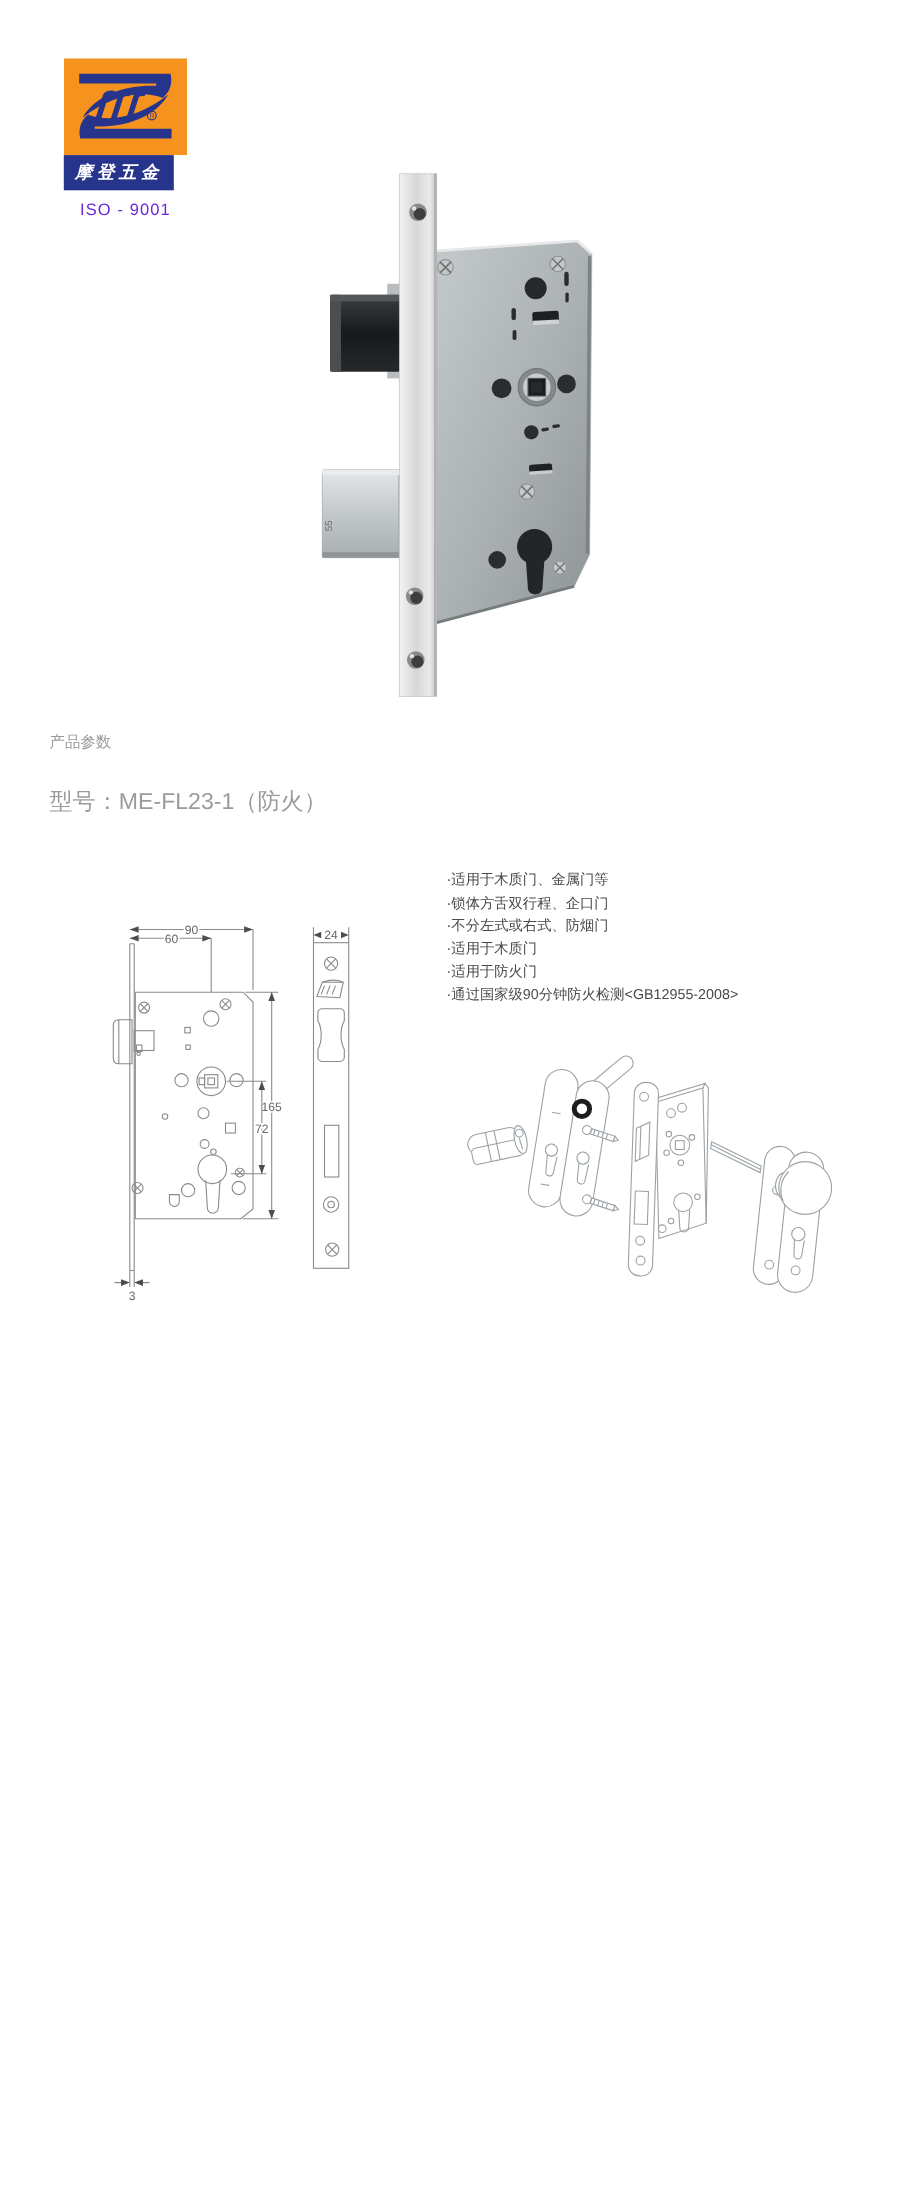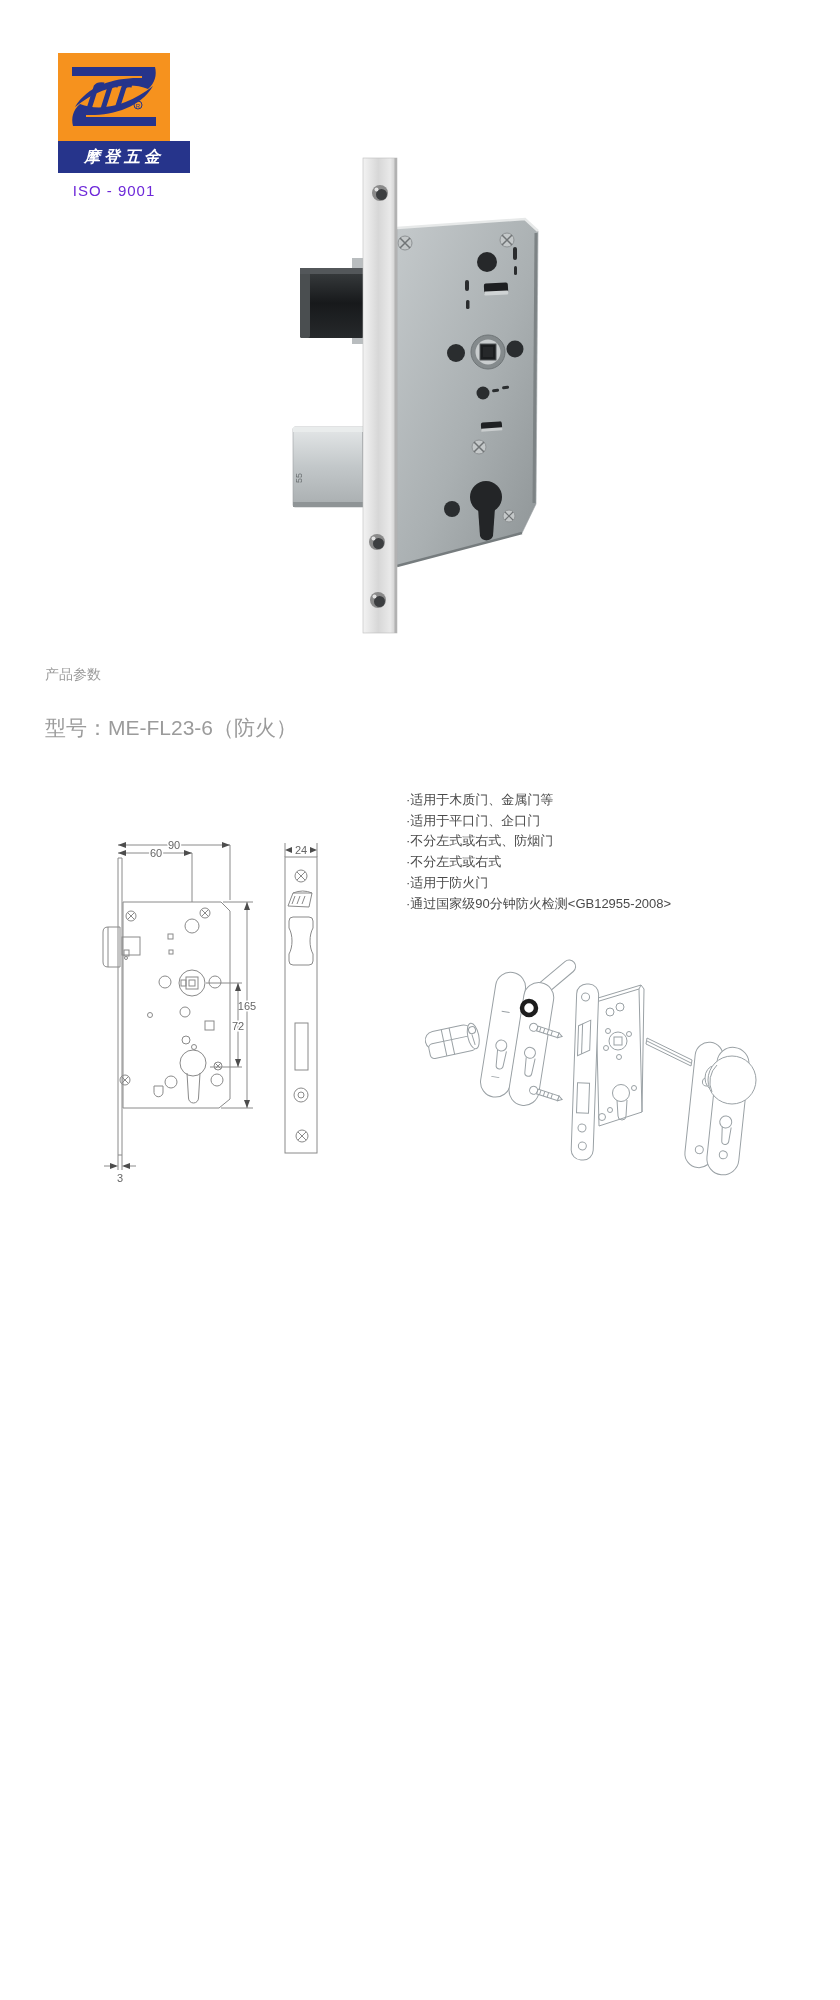--- a/index.html
+++ b/index.html
@@ -1,21 +1,21 @@
 <!DOCTYPE html>
 <html><head>
 <meta charset="utf-8">
 <style>
   html,body{margin:0;padding:0;background:#fff;}
   .page{position:relative;width:840px;height:2000px;background:#ffffff;overflow:hidden;
         font-family:"Liberation Sans","DejaVu Sans",sans-serif;}
   
   .logo-block{position:absolute;left:58px;top:53px;width:112px;}
   .logo-orange{display:block;width:112px;height:88px;}
-  .logo-banner{width:132px;height:32px;background:#26348B;color:#fff;
+  .logo-banner{width:100px;height:32px;background:#26348B;color:#fff;
                display:flex;align-items:center;justify-content:center;
                font-style:italic;font-weight:bold;font-size:16px;letter-spacing:4px;}
   .iso-text{width:112px;text-align:center;margin-top:9px;color:#6d28d9;
             font-size:15px;letter-spacing:1px;}
   
   .section-title{position:absolute;left:45px;top:666px;font-size:14px;color:#9b9b9b;}
   .model-line{position:absolute;left:45px;top:714px;font-size:21px;color:#9b9b9b;}
   
   .features{position:absolute;left:406px;top:790px;width:430px;}
   .feature-item{font-size:13px;line-height:20.7px;color:#4a4a4a;white-space:nowrap;}
@@ -161,21 +161,21 @@
       </g>
       <g>
         <circle cx="378" cy="600" r="8" fill="#8a8a8a"></circle>
         <circle cx="379.5" cy="601.5" r="5.5" fill="#3c3e40"></circle>
         <circle cx="374.5" cy="596.5" r="2" fill="#e2e2e2"></circle>
       </g>
     </g>
   </svg>
 
   <div class="section-title">产品参数</div>
-  <div class="model-line">型号：ME-FL23-6（防火）</div>
+  <div class="model-line">型号：ME-FL23-1（防火）</div>
 
   <svg style="position:absolute;left:95px;top:830px" width="235" height="360" viewBox="95 830 235 360">
 
     <path class="ln" d="M118,858 V1170 M122,858 V1170 M118,858 H122 M118,1155 H122"></path>
 
     <path class="ln" d="M123,902 H221 L230,911 V1099 L219,1108 H123 Z"></path>
 
     <path class="ln" d="M120,927 H108 Q103,927 103,932 V962 Q103,967 108,967 H120 Z M108,927 V967"></path>
     <rect class="ln" x="122" y="937" width="18" height="18"></rect>
     <rect class="ln" x="124" y="950" width="5" height="6"></rect>
@@ -271,23 +271,23 @@
       <circle class="ln" cx="301" cy="1095" r="3"></circle>
       <g class="ln">
         <circle cx="302" cy="1136" r="6"></circle>
           <path d="M297.8,1131.8 L306.2,1140.2 M306.2,1131.8 L297.8,1140.2"></path>
       </g>
     </g>
   </svg>
 
   <div class="features">
     <div class="feature-item">·适用于木质门、金属门等</div>
-    <div class="feature-item">·适用于平口门、企口门</div>
+    <div class="feature-item">·锁体方舌双行程、企口门</div>
     <div class="feature-item">·不分左式或右式、防烟门</div>
-    <div class="feature-item">·不分左式或右式</div>
+    <div class="feature-item">·适用于木质门</div>
     <div class="feature-item">·适用于防火门</div>
     <div class="feature-item">·通过国家级90分钟防火检测&lt;GB12955-2008&gt;</div>
   </div>
 
   <svg style="position:absolute;left:405px;top:935px" width="410" height="255" viewBox="405 935 410 255">
 
     <g transform="rotate(-12 450 1042)">
       <rect class="xlf" x="426" y="1028" width="48" height="18" rx="9"></rect>
       <rect class="xlf" x="428" y="1040" width="46" height="15" rx="4"></rect>
       <path class="xln" d="M444,1028 V1055 M452,1028 V1055"></path>

